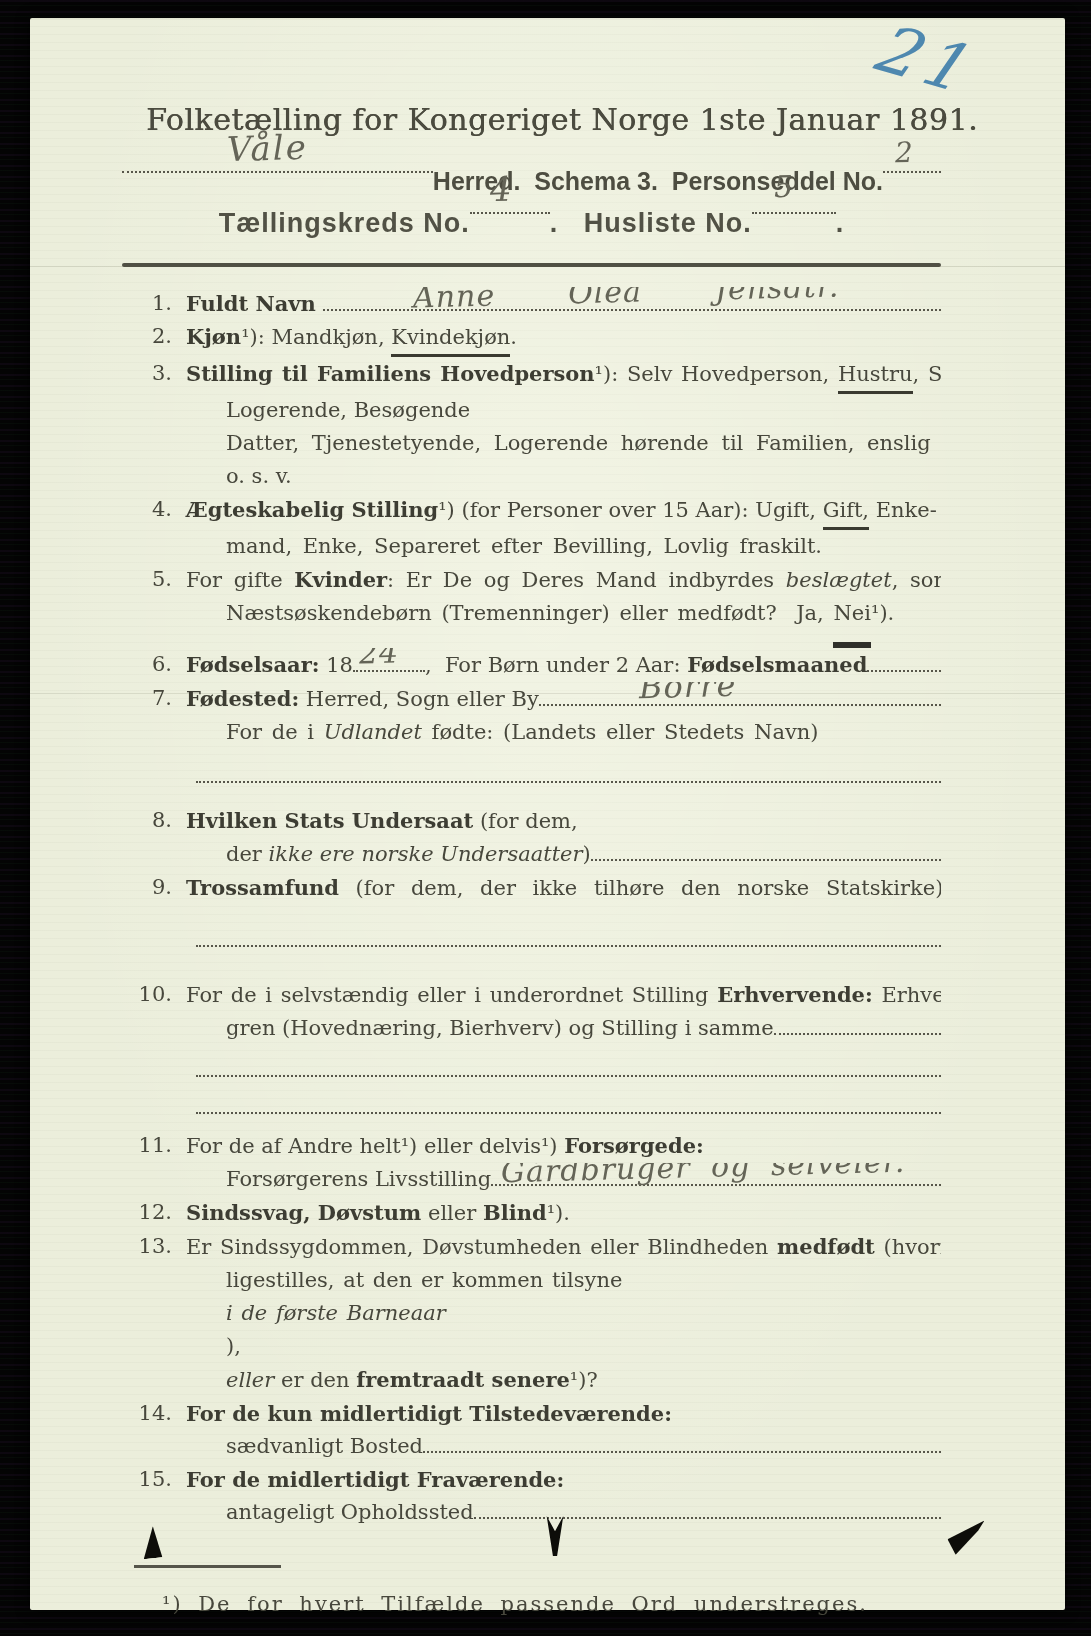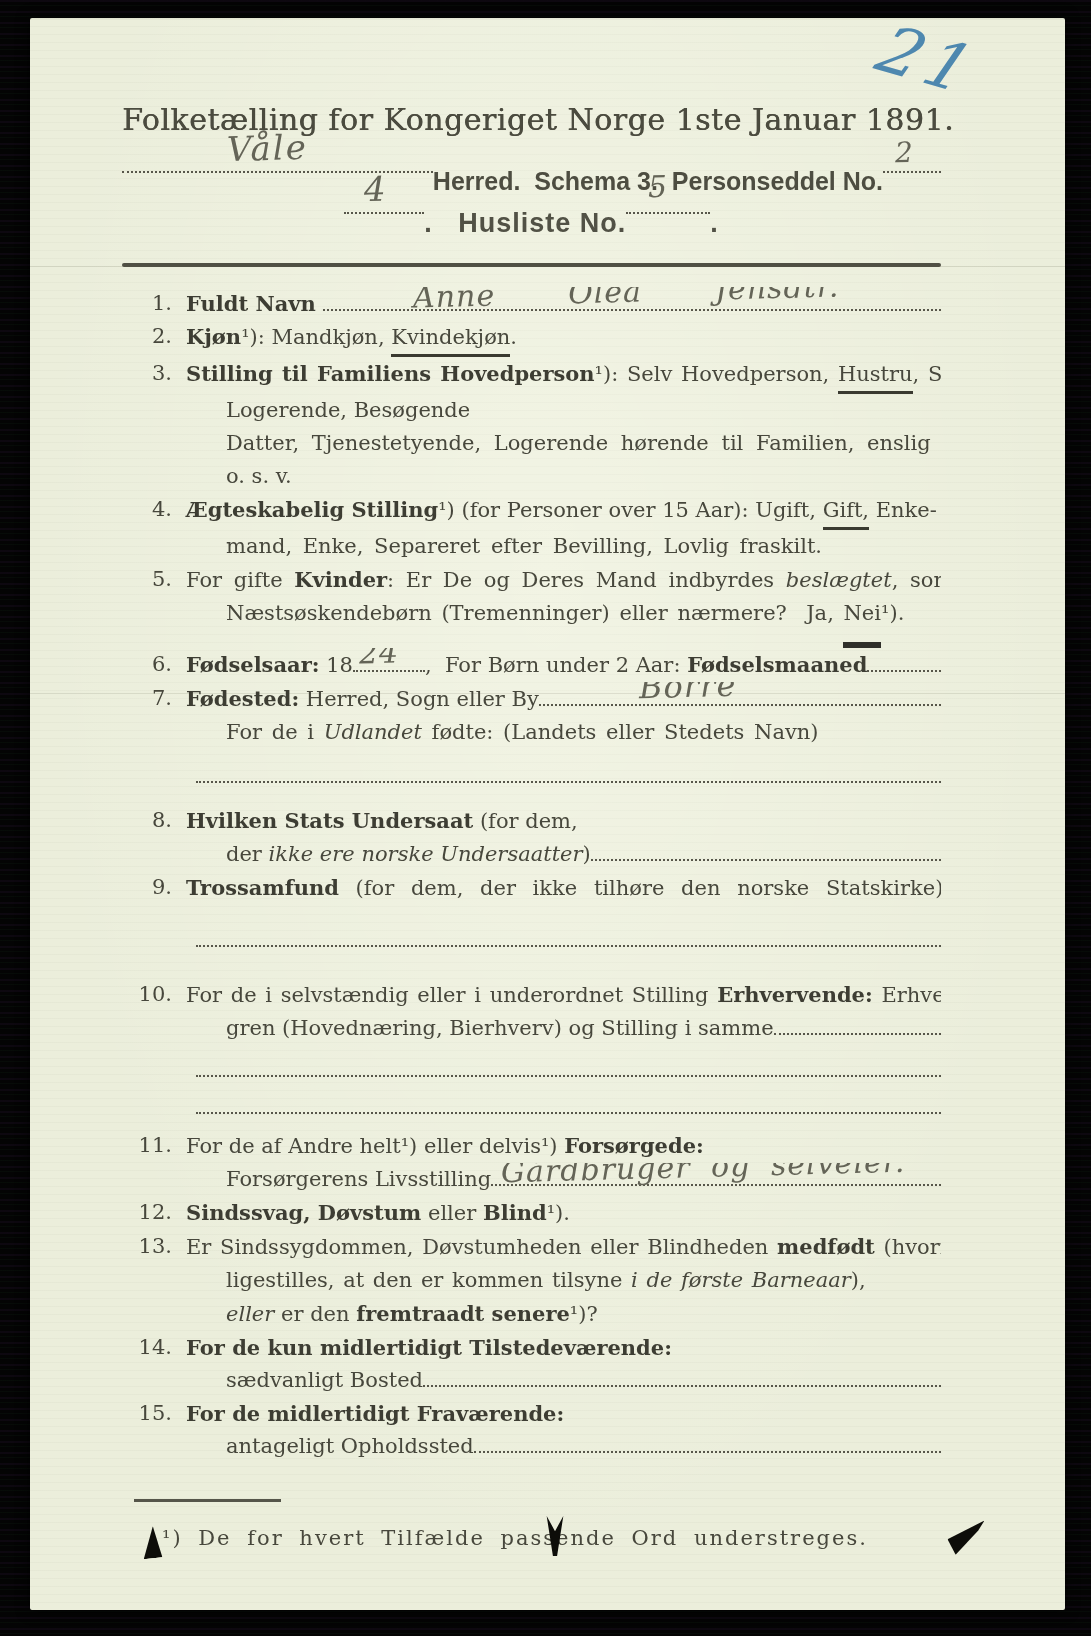--- a/index.html
+++ b/index.html
@@ -19,21 +19,21 @@
       radial-gradient(ellipse at 50% 35%, rgba(255,255,245,.35), rgba(0,0,0,0) 70%),
       linear-gradient(180deg, rgba(150,150,120,.08) 0 2px, rgba(0,0,0,0) 2px),
       repeating-linear-gradient(180deg, rgba(110,110,88,.045) 0 1px, rgba(0,0,0,0) 1px 8px);
     color:#46463b;border-radius:2px;
     box-shadow:0 0 14px rgba(0,0,0,.8);
   }
   .crease{position:absolute;left:0;width:100%;height:1px;background:rgba(95,95,72,.14);}
   #content{padding:0 124px 0 92px;}
   .title{
     margin-top:84px;text-align:center;font-size:30px;letter-spacing:.5px;
-    color:#4b4b3f;text-shadow:.4px 0 0 #4b4b3f;white-space:pre;
+    color:#4b4b3f;text-shadow:.4px 0 0 #4b4b3f;white-space:pre;margin-left:24px;
   }
   .hrow{display:flex;align-items:baseline;white-space:pre;}
   .h2row{margin-top:30px;font-family:"Liberation Sans",sans-serif;font-weight:bold;font-size:25px;color:#4d4d41;}
   .h3row{margin-top:12px;justify-content:center;font-family:"Liberation Sans",sans-serif;font-weight:bold;font-size:27px;color:#515145;letter-spacing:1px;}
   .rule{margin-top:24px;height:4px;background:#505044;border-radius:2px;}
   .fillseg{flex:1 1 auto;height:4px;border-bottom:2px dotted #57564a;position:relative;min-width:20px;}
   .hw{
     position:absolute;left:4px;bottom:1px;font-style:italic;color:#646457;
     white-space:pre;transform:rotate(-1.5deg);font-size:28px;letter-spacing:1px;
     font-family:"DejaVu Serif",serif;font-weight:normal;
@@ -78,20 +78,21 @@
       <span class="fillseg" style="flex:1 1 330px">
         <span class="hw" style="left:105px;bottom:3px;font-size:34px;letter-spacing:2px">Våle</span>
       </span>
       <span>Herred.  Schema 3.  Personseddel No.</span>
       <span class="fillseg" style="flex:0 0 58px">
         <span class="hw" style="left:12px;bottom:2px;font-size:28px">2</span>
       </span>
     </div>
 
     <div class="hrow h3row">
+      <span>Tællingskreds No.</span>
       <span class="fillseg" style="flex:0 0 80px">
         <span class="hw" style="left:20px;bottom:3px;font-size:34px">4</span>
       </span>
       <span>.</span>
       <span>   </span>
       <span>Husliste No.</span>
       <span class="fillseg" style="flex:0 0 84px">
         <span class="hw" style="left:22px;bottom:8px;font-size:30px">5</span>
       </span>
       <span>.</span>
@@ -102,38 +103,38 @@
     <div id="form-lines">
         <div class="fline"><span class="num">1.</span><span class="sg-b">Fuldt Navn </span><span class="fillseg"><span class="hw" style="font-size: 30px; left: 90px; word-spacing: 26px;">Anne  Olea  Jensdtr.</span></span></div>
         <div class="fline"><span class="num">2.</span><span class="sg-b">Kjøn</span><span class="sg-t">¹): Mandkjøn, </span><span class="sg-u">Kvindekjøn</span><span class="sg-t">.</span></div>
         <div class="fline" style="word-spacing: 2px;"><span class="num">3.</span><span class="sg-b">Stilling til Familiens Hovedperson</span><span class="sg-t">¹): Selv Hovedperson, </span><span class="sg-u">Hustru</span><span class="sg-t">, Søn,</span></div>
         <div class="fline ind"><span class="sg-t">Logerende, Besøgende</span></div>
         <div class="fline ind" style="word-spacing: 6px;"><span class="sg-t">Datter, Tjenestetyende, Logerende hørende til Familien, enslig</span></div>
         <div class="fline ind"><span class="sg-t">o. s. v.</span></div>
         <div class="fline"><span class="num">4.</span><span class="sg-b">Ægteskabelig Stilling</span><span class="sg-t">¹) (for Personer over 15 Aar): Ugift, </span><span class="sg-u">Gift,</span><span class="sg-t"> Enke-</span></div>
         <div class="fline ind" style="word-spacing: 4px;"><span class="sg-t">mand, Enke, Separeret efter Bevilling, Lovlig fraskilt.</span></div>
         <div class="fline" style="word-spacing: 5px;"><span class="num">5.</span><span class="sg-t">For gifte </span><span class="sg-b">Kvinder</span><span class="sg-t">: Er De og Deres Mand indbyrdes </span><span class="sg-i">beslægtet</span><span class="sg-t">, som</span></div>
-        <div class="fline ind" style="word-spacing: 3px;"><span class="sg-t">Næstsøskendebørn (Tremenninger) eller nærmere?  Ja, </span><span class="sg-uu">Nei</span><span class="sg-t">¹).</span></div>
+        <div class="fline ind" style="word-spacing: 3px;"><span class="sg-t">Næstsøskendebørn (Tremenninger) eller medfødt?  Ja, </span><span class="sg-uu">Nei</span><span class="sg-t">¹).</span></div>
         <div class="fline"><span class="num">6.</span><span class="sg-b">Fødselsaar:</span><span class="sg-t"> 18</span><span class="fillseg" style="flex: 0 0 72px;"><span class="hw" style="font-size: 30px; left: 6px;">24</span></span><span class="sg-t">,  For Børn under 2 Aar: </span><span class="sg-b">Fødselsmaaned</span><span class="fillseg"></span></div>
         <div class="fline"><span class="num">7.</span><span class="sg-b">Fødested:</span><span class="sg-t"> Herred, Sogn eller By</span><span class="fillseg"><span class="hw" style="font-size: 32px; left: 100px; word-spacing: 2px;">Borre</span></span></div>
         <div class="fline ind" style="word-spacing: 3px;"><span class="sg-t">For de i </span><span class="sg-i">Udlandet</span><span class="sg-t"> fødte: (Landets eller Stedets Navn)</span></div>
         <div class="fline sep" style="margin-top: 14px;"><span class="fillseg"></span></div>
         <div class="fline" style="margin-top: 8px;"><span class="num">8.</span><span class="sg-b">Hvilken Stats Undersaat</span><span class="sg-t"> (for dem,</span></div>
         <div class="fline ind"><span class="sg-t">der </span><span class="sg-i">ikke ere norske Undersaatter</span><span class="sg-t">)</span><span class="fillseg"></span></div>
         <div class="fline" style="word-spacing: 10px;"><span class="num">9.</span><span class="sg-b">Trossamfund</span><span class="sg-t"> (for dem, der ikke tilhøre den norske Statskirke)</span></div>
         <div class="fline sep" style="margin-top: 22px;"><span class="fillseg"></span></div>
         <div class="fline" style="margin-top: 18px; word-spacing: 2px;"><span class="num">10.</span><span class="sg-t">For de i selvstændig eller i underordnet Stilling </span><span class="sg-b">Erhvervende:</span><span class="sg-t"> Erhvervs-</span></div>
         <div class="fline ind"><span class="sg-t">gren (Hovednæring, Bierhverv) og Stilling i samme</span><span class="fillseg"></span></div>
         <div class="fline sep" style="margin-top: 12px;"><span class="fillseg"></span></div>
         <div class="fline sep" style="margin-top: 4px;"><span class="fillseg"></span></div>
         <div class="fline" style="margin-top: 2px;"><span class="num">11.</span><span class="sg-t">For de af Andre helt¹) eller delvis¹) </span><span class="sg-b">Forsørgede:</span></div>
         <div class="fline ind"><span class="sg-t">Forsørgerens Livsstilling</span><span class="fillseg"><span class="hw" style="font-size: 30px; left: 10px; word-spacing: 10px;">Gårdbruger og selveier.</span></span></div>
         <div class="fline"><span class="num">12.</span><span class="sg-b">Sindssvag, Døvstum</span><span class="sg-t"> eller </span><span class="sg-b">Blind</span><span class="sg-t">¹).</span></div>
         <div class="fline" style="word-spacing: 2px;"><span class="num">13.</span><span class="sg-t">Er Sindssygdommen, Døvstumheden eller Blindheden </span><span class="sg-b">medfødt</span><span class="sg-t"> (hvormed</span></div>
-        <div class="fline ind" style="word-spacing: 2px;"><span class="sg-t">ligestilles, at den er kommen tilsyne </span><span class="sg-i">i de første Barneaar</span><span class="sg-t">),</span></div>
+        <div class="fline ind" style="word-spacing: 2px; flex-direction: column;"><span class="sg-t">ligestilles, at den er kommen tilsyne </span><span class="sg-i">i de første Barneaar</span><span class="sg-t">),</span></div>
         <div class="fline ind"><span class="sg-i">eller</span><span class="sg-t"> er den </span><span class="sg-b">fremtraadt senere</span><span class="sg-t">¹)?</span></div>
         <div class="fline"><span class="num">14.</span><span class="sg-b">For de kun </span><span class="sg-b">midlertidigt Tilstedeværende:</span></div>
         <div class="fline ind"><span class="sg-t">sædvanligt Bosted</span><span class="fillseg"></span></div>
         <div class="fline"><span class="num">15.</span><span class="sg-b">For de </span><span class="sg-b">midlertidigt Fraværende:</span></div>
         <div class="fline ind"><span class="sg-t">antageligt Opholdssted</span><span class="fillseg"></span></div>
       </div>
 
     <div class="footrule"></div>
     <div class="footnote">¹) De for hvert Tilfælde passende Ord understreges.</div>
   </div>

